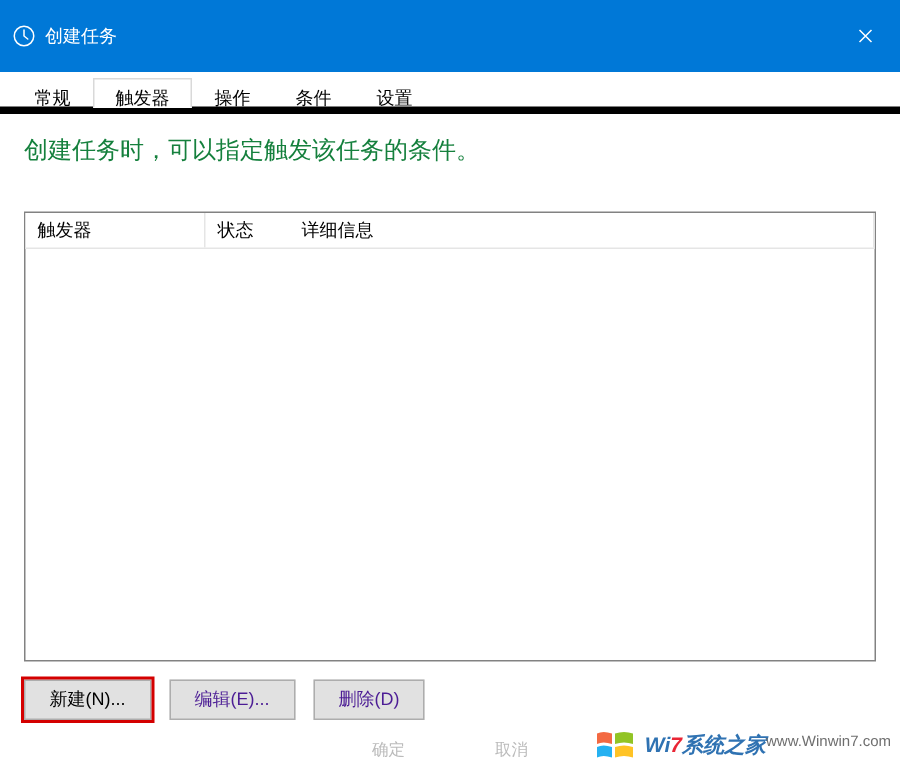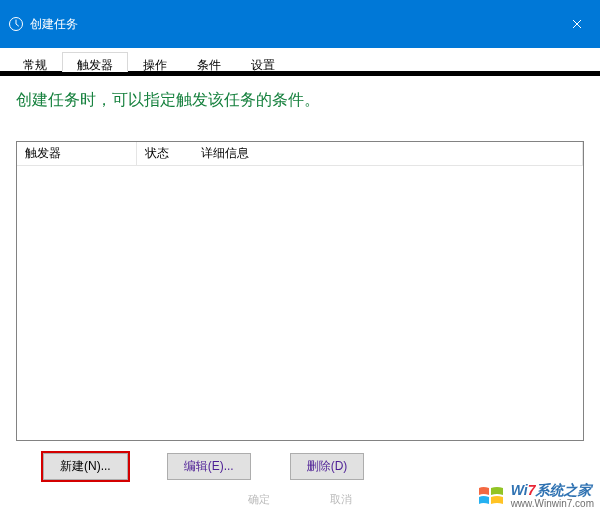--- a/index.html
+++ b/index.html
@@ -102,21 +102,20 @@
   gap: 12px;
   margin-top: 12px;
 }
 .btn {
   padding: 4px 16px;
   border: 1px solid #adadad;
   background: #e1e1e1;
   font-size: 12px;
   cursor: pointer;
   min-width: 74px;
-  margin-left: 27px;
 }
 .btn:disabled {
   color: #4c1d95;
   cursor: default;
 }
 .btn.highlighted {
   outline: 2px solid #d40000;
   outline-offset: 0;
 }
 
@@ -128,21 +127,21 @@
   align-items: center;
   gap: 6px;
   opacity: 0.85;
 }
 .watermark-logo {
   width: 28px;
   height: 24px;
 }
 .watermark-text {
   display: flex;
-  flex-direction: column;
+  flex-direction: row;
   line-height: 1.1;
 }
 .watermark-cn {
   font-size: 14px;
   font-weight: bold;
   font-style: italic;
 }
 .watermark-cn .w7 { color: #e60012; }
 .watermark-cn .rest { color: #0b5aa5; }
 .watermark-url {

